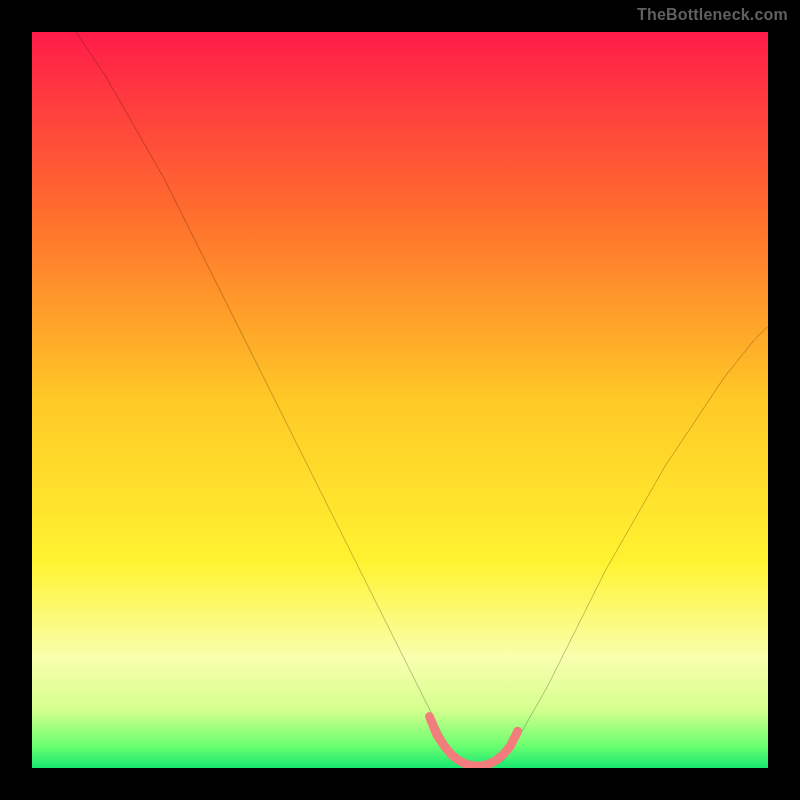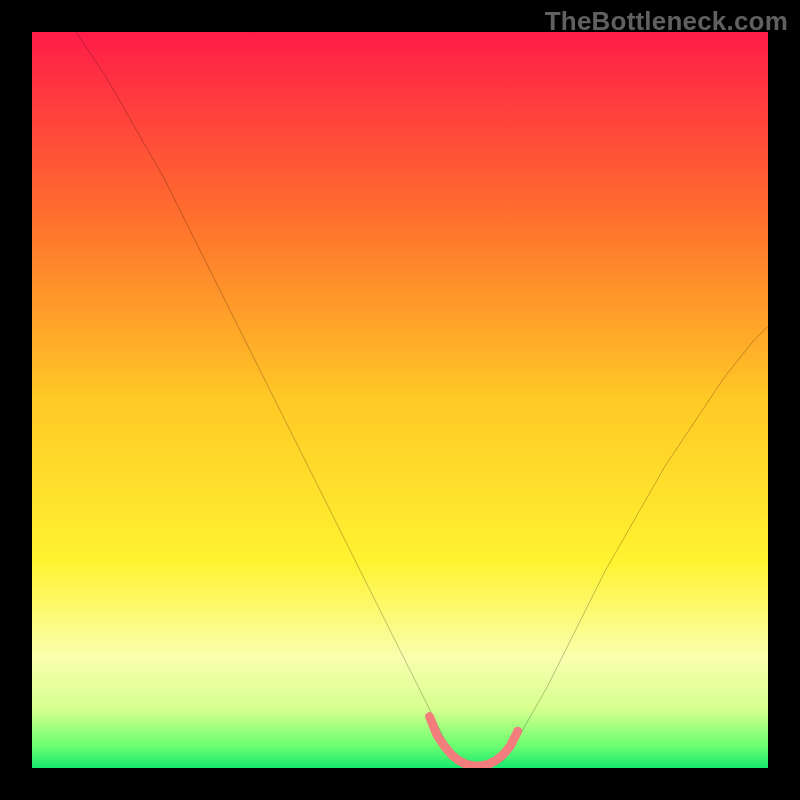--- a/index.html
+++ b/index.html
@@ -14,21 +14,21 @@
     position: relative;
     width: 800px;
     height: 800px;
     background: #000;
   }
   .watermark {
     position: absolute;
     top: 6px;
     right: 12px;
     color: #606060;
-    font-size: 26px;
+    font-size: 16px;
     font-weight: 600;
     letter-spacing: 0.2px;
     z-index: 5;
     margin-left: 12px;
   }
   svg.plot {
     position: absolute;
     left: 32px;
     top: 32px;
     width: 736px;

